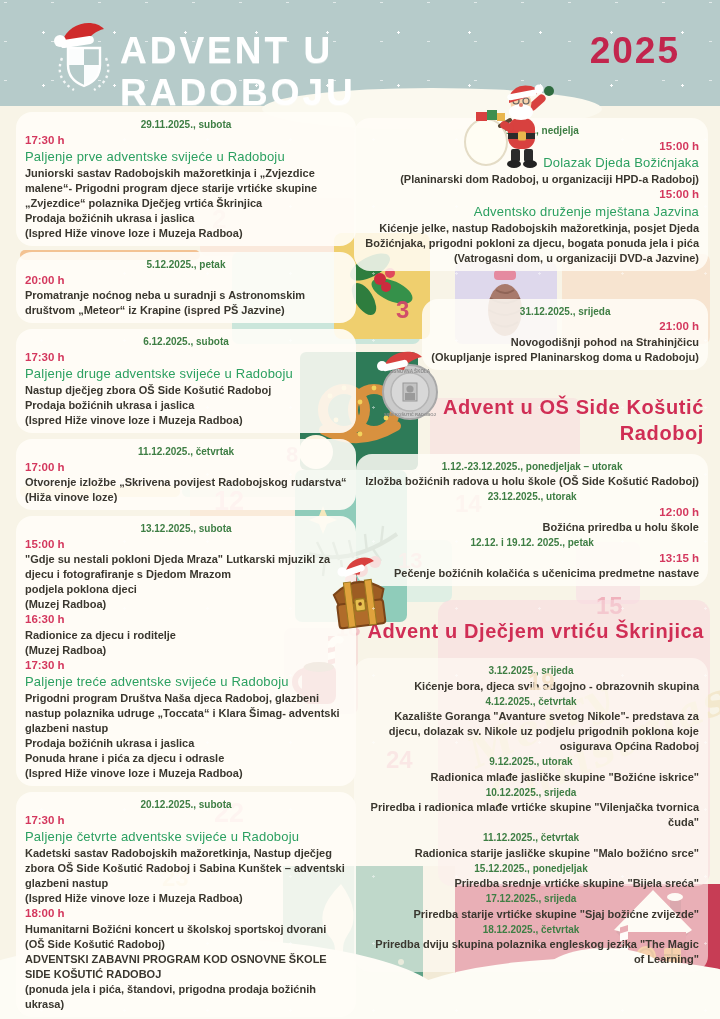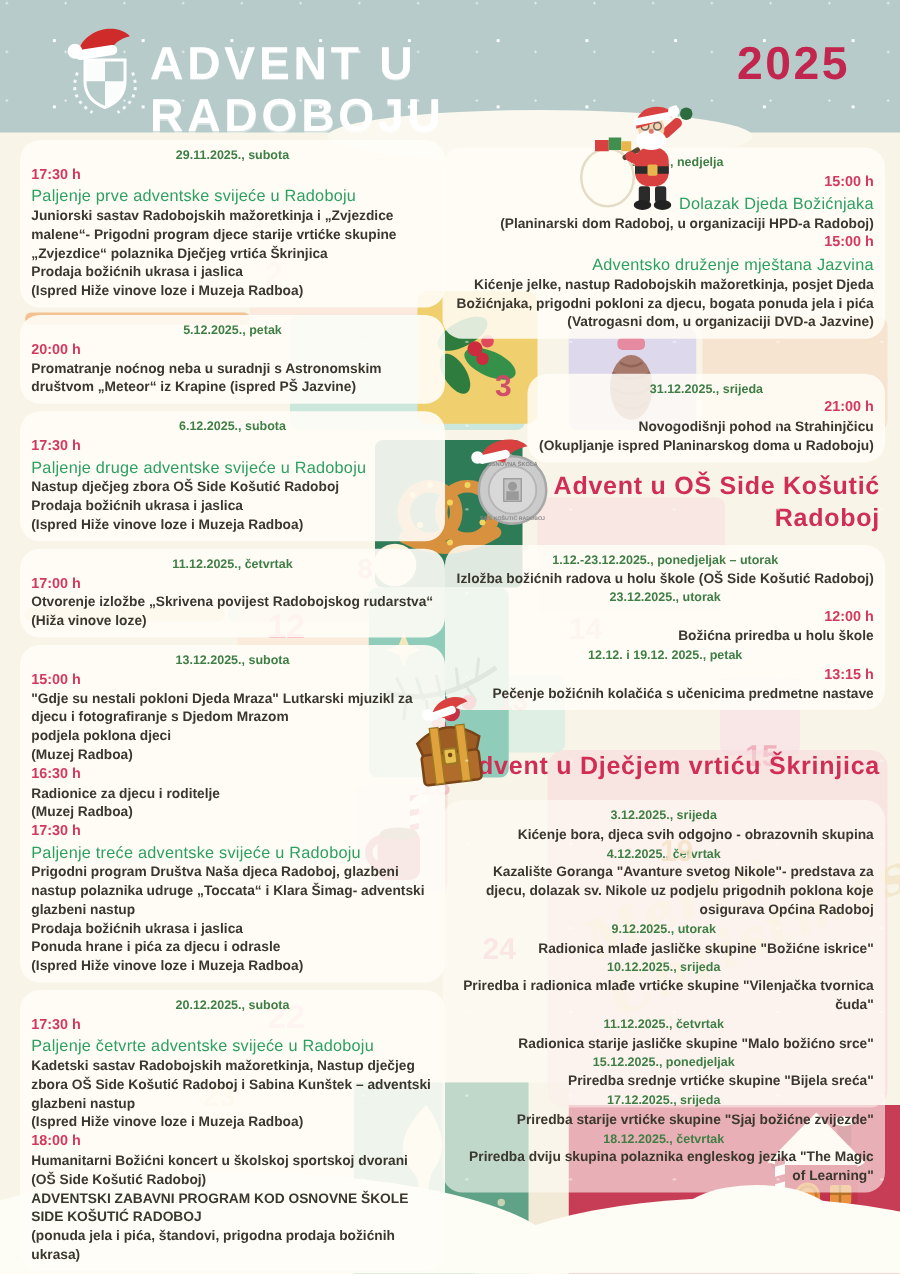--- a/index.html
+++ b/index.html
@@ -318,21 +318,21 @@
       <div class="body">(Vatrogasni dom, u organizaciji DVD-a Jazvine)</div>
     </div>
 
     <div class="panel" style="margin-top:22px;">
       <div class="date">31.12.2025., srijeda</div>
       <div class="time">21:00 h</div>
       <div class="body">Novogodišnji pohod na Strahinjčicu</div>
       <div class="body">(Okupljanje ispred Planinarskog doma u Radoboju)</div>
     </div>
 
-    <div class="section-title" style="padding-right:4px;">Advent u OŠ Side Košutić Radoboj</div>
+    <div class="section-title" style="margin-top:18px;padding-right:4px;">Advent u OŠ Side Košutić Radoboj</div>
 
     <div class="panel" style="margin-top:2px;">
       <div class="date">1.12.-23.12.2025., ponedjeljak – utorak</div>
       <div class="body">Izložba božićnih radova u holu škole (OŠ Side Košutić Radoboj)</div>
       <div class="date">23.12.2025., utorak</div>
       <div class="time">12:00 h</div>
       <div class="body">Božićna priredba u holu škole</div>
       <div class="date">12.12. i 19.12. 2025., petak</div>
       <div class="time">13:15 h</div>
       <div class="body">Pečenje božićnih kolačića s učenicima predmetne nastave</div>

